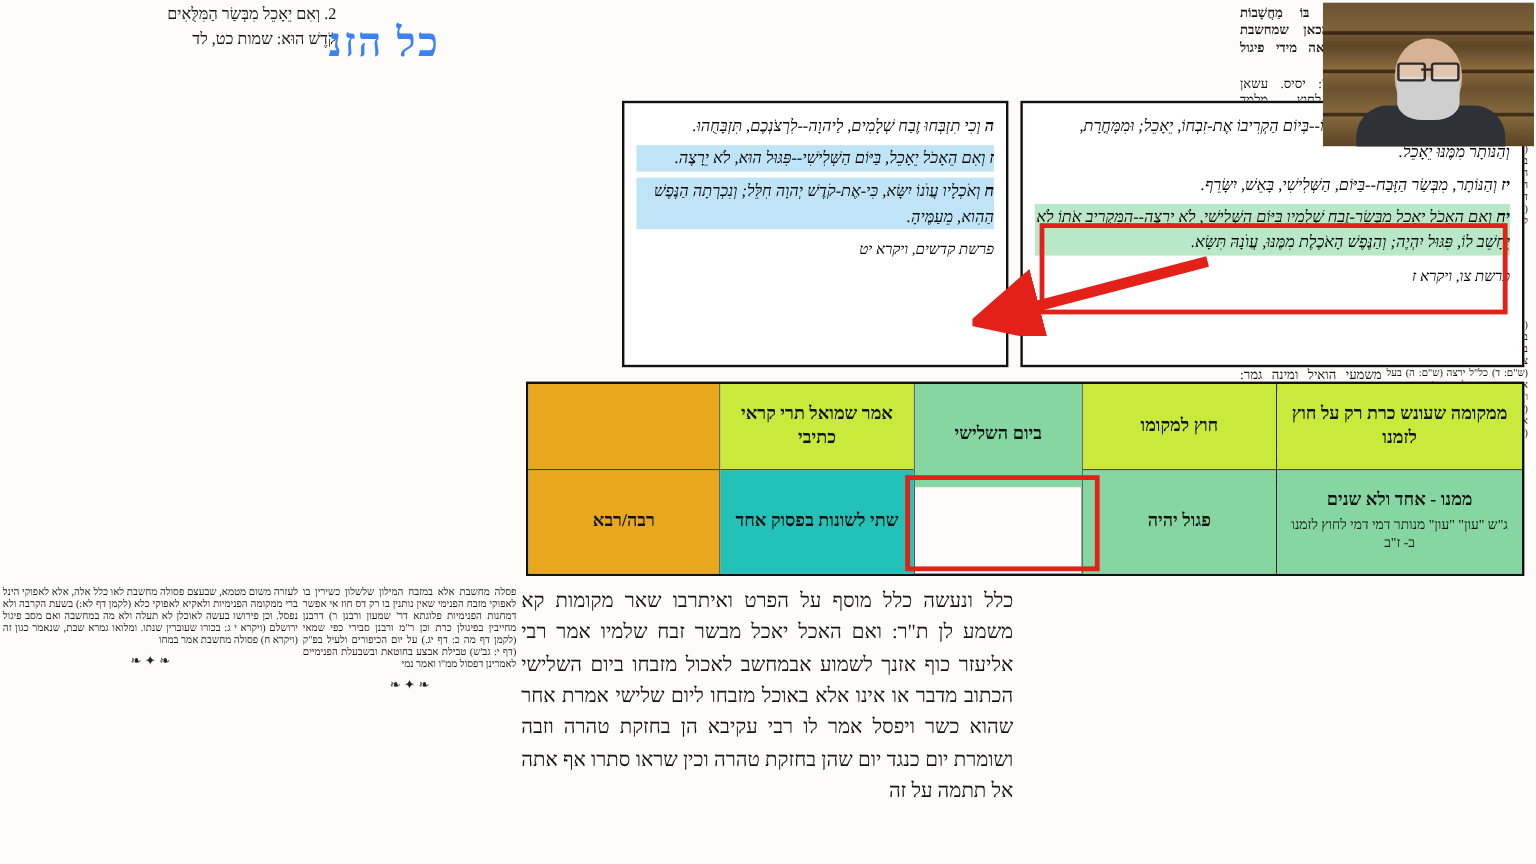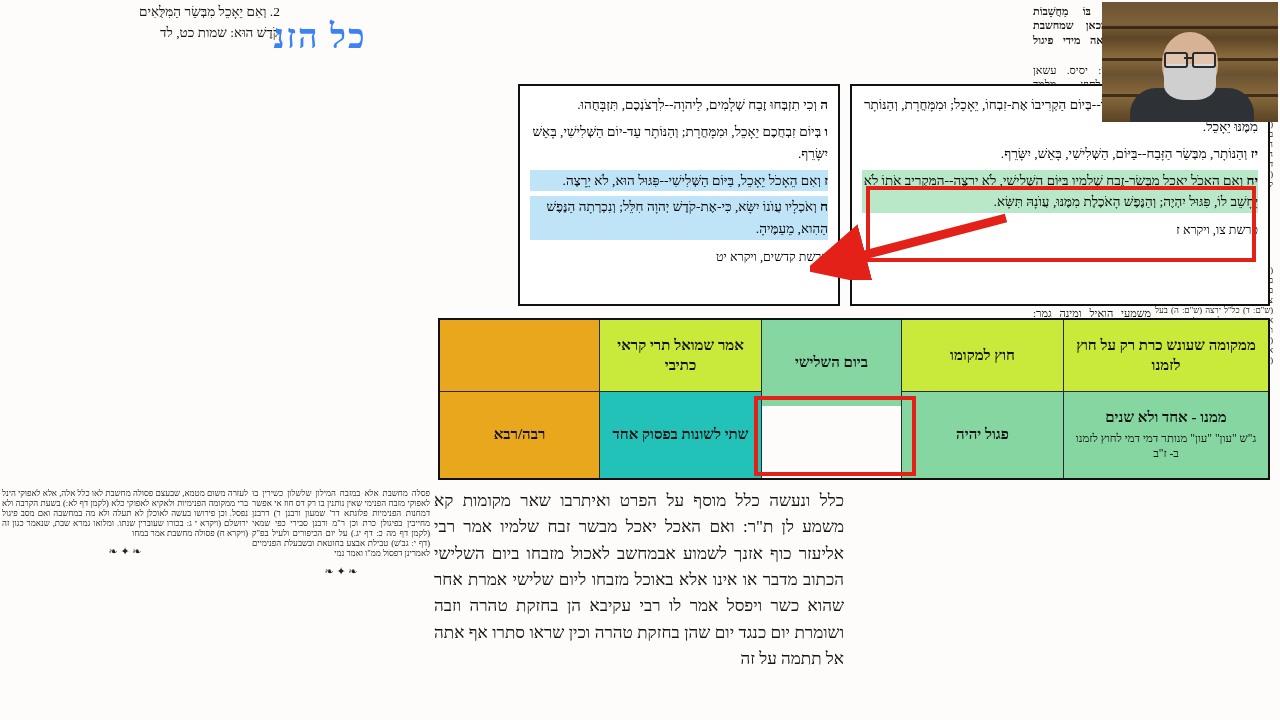--- a/index.html
+++ b/index.html
@@ -27,21 +27,21 @@
   
   #lower-main{position:absolute;right:430px;top:488px;width:410px;padding:0 6px;}
   #lower-mid{position:absolute;right:846px;top:488px;width:178px;padding:0 4px;}
   #lower-left{position:absolute;right:1028px;top:488px;width:246px;padding:0 4px;}
 
   
   #verse-top{position:absolute;right:1000px;top:2px;width:272px;text-align:right;}
   #verse-top .v{font-size:13.5px;line-height:1.55;}
 
   
-  .card{position:absolute;background:#ffffff;border:2px solid #111;box-sizing:border-box;}
+  .card{position:absolute;background:#ffffff;border:2px solid #111;box-sizing:border-box;font-style:italic;}
   #panel-right{right:440px;top:84px;width:322px;height:222px;padding:8px 10px;}
   #panel-left{right:10px;top:84px;width:420px;height:222px;padding:8px 10px;}
   .panel-line{font-size:13.5px;line-height:1.62;margin:0 0 5px 0;color:#000;}
   .panel-line .num{font-weight:bold;}
   .src{font-size:12.5px;margin-top:10px;color:#000;}
   .hl-blue{background:#bfe4f7;}
   .hl-green{background:#b9e8c9;}
 
   
   #red-box{position:absolute;right:24px;top:186px;width:390px;height:76px;border:4px solid #e32119;box-sizing:border-box;pointer-events:none;}
@@ -120,24 +120,20 @@
   <div id="lower-left" class="bg-col">
     <p class="tiny">לעזרה משום מטמא, שבעצם פסולה מחשבת לאו כלל אלה, אלא לאפוקי הינל ברי ממקומה הפנימיות ולאקיא לאפוקי כלא (לקמן דף לא:) בשעת הקרבה ולא נפסל. וכן פירושו בעשה לאוכלן לא תעלה ולא מה במחשבה ואם מסב פיגול ירושלם (ויקרא י ג: בכורו שעוברין שנתו. ומלואו גמרא שבת, שנאמר כגון זה (ויקרא ח) פסולה מחשבת אמר במחו</p>
     <div class="divider-orn">❧ ✦ ❧</div>
   </div>
 
   <div class="card" id="panel-right">
     <p class="panel-line">
       <span class="num">ה</span>
       <span>וְכִי תִזְבְּחוּ זֶבַח שְׁלָמִים, לַיהוָה--לִרְצֹנְכֶם, תִּזְבָּחֻהוּ.</span>
     </p>
-    <p class="panel-line">
-      <span class="num">ו</span>
-      <span>בְּיוֹם זִבְחֲכֶם יֵאָכֵל, וּמִמָּחֳרָת; וְהַנּוֹתָר עַד-יוֹם הַשְּׁלִישִׁי, בָּאֵשׁ יִשָּׂרֵף.</span>
-    </p>
     <p class="panel-line hl-blue">
       <span class="num">ז</span>
       <span>וְאִם הֵאָכֹל יֵאָכֵל, בַּיּוֹם הַשְּׁלִישִׁי--פִּגּוּל הוּא, לֹא יֵרָצֶה.</span>
     </p>
     <p class="panel-line hl-blue">
       <span class="num">ח</span>
       <span>וְאֹכְלָיו עֲוֺנוֹ יִשָּׂא, כִּי-אֶת-קֹדֶשׁ יְהוָה חִלֵּל; וְנִכְרְתָה הַנֶּפֶשׁ הַהִוא, מֵעַמֶּיהָ.</span>
     </p>
     <div class="src">פרשת קדשים, ויקרא יט</div>
   </div>

